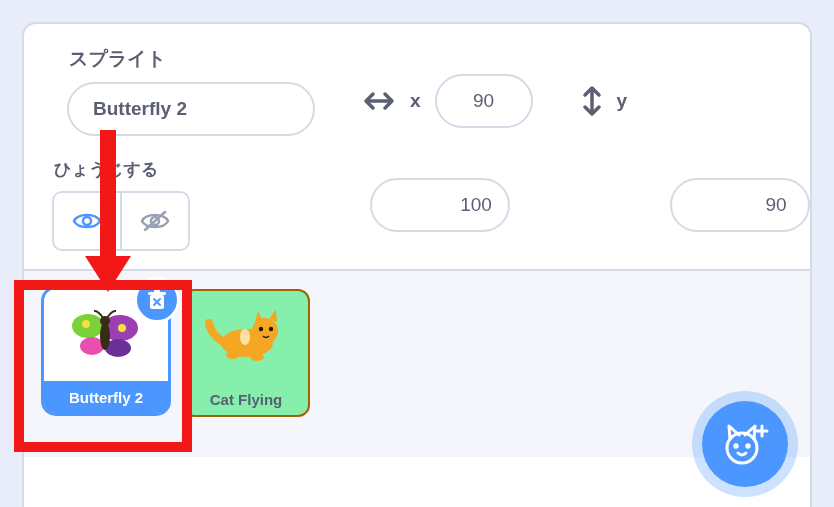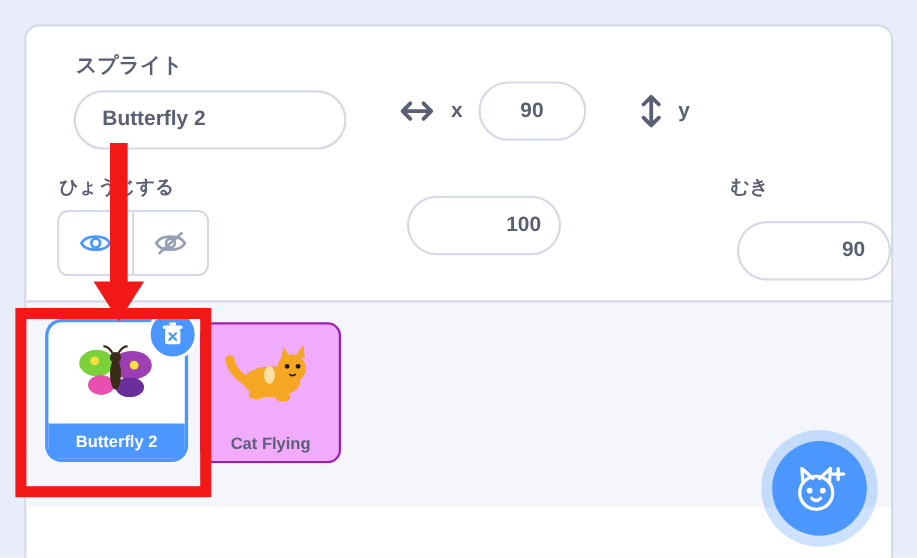--- a/index.html
+++ b/index.html
@@ -21,36 +21,36 @@
   }
   .xy-group{flex:1;display:flex;align-items:center;justify-content:flex-start;gap:48px;margin-top:28px;}
   .xy{display:flex;align-items:center;gap:14px;}
   .xy .axis{font-size:19px;font-weight:700;color:#5b5f73;}
   .pill{
     box-sizing:border-box;width:98px;height:54px;border-radius:27px;border:2px solid #d6d9e6;
     background:#fff;display:flex;align-items:center;justify-content:center;color:#5b5f73;
     font-size:19px;font-weight:700;
   }
   .pill input{border:none;outline:none;width:60px;text-align:center;background:transparent;
-    font-size:19px;font-weight:700;color:#5b5f73;}
+    font-size:19px;font-weight:400;color:#5b5f73;}
   .row2{display:flex;align-items:flex-start;margin-top:22px;}
   .col-show{flex:0 0 310px;}
   .col-size{flex:0 0 300px;}
   .col-dir{flex:1;}
   .visibility{
     display:flex;border:2px solid #d6d9e6;border-radius:10px;width:134px;height:56px;overflow:hidden;margin-top:4px;
   }
   .vis-btn{flex:1;display:flex;align-items:center;justify-content:center;background:#fff;border:none;padding:0;cursor:pointer;}
   .vis-btn + .vis-btn{border-left:2px solid #d6d9e6;}
   .pill-big{width:140px;margin-left:8px;margin-top:20px;justify-content:flex-end;}
   .sprite-row{
     border-top:2px solid #d6d9e6;background:#f4f6fb;padding:18px 20px 40px 20px;display:flex;gap:14px;
   }
   .tile{
-    position:relative;width:124px;height:124px;border-radius:12px;border:2px solid #a21caf;background:#f0abfc;
+    position:relative;width:124px;height:124px;border-radius:12px;border:2px solid #a16207;background:#86efac;
     display:flex;flex-direction:column;align-items:center;cursor:pointer;
   }
   .tile.selected{border:none;background:#fff;box-shadow:0 0 0 3px #4c97ff;}
   .tile .thumb{flex:1;width:100%;display:flex;align-items:center;justify-content:center;}
   .tile .cap{height:32px;width:100%;display:flex;align-items:center;justify-content:center;
     font-size:15px;font-weight:600;color:#5b5f73;border-bottom-left-radius:10px;border-bottom-right-radius:10px;}
   .tile.selected .cap{background:#4c97ff;color:#fff;}
   .del-btn{
     position:absolute;top:-12px;right:-12px;width:40px;height:40px;border-radius:50%;background:#4c97ff;
     display:flex;align-items:center;justify-content:center;border:3px solid #fff;cursor:pointer;
@@ -141,21 +141,20 @@
         </div>
       </div>
 
       <div class="col-size">
         <div class="pill pill-big">
           <input type="text" value="100" style="">
         </div>
       </div>
 
       <div class="col-dir">
-        <div class="lbl small">むき</div>
         <div class="pill pill-big">
           <input type="text" value="90" style="">
         </div>
       </div>
     </div>
   </div>
 
   <div class="sprite-row">
 
     <div class="tile selected">

